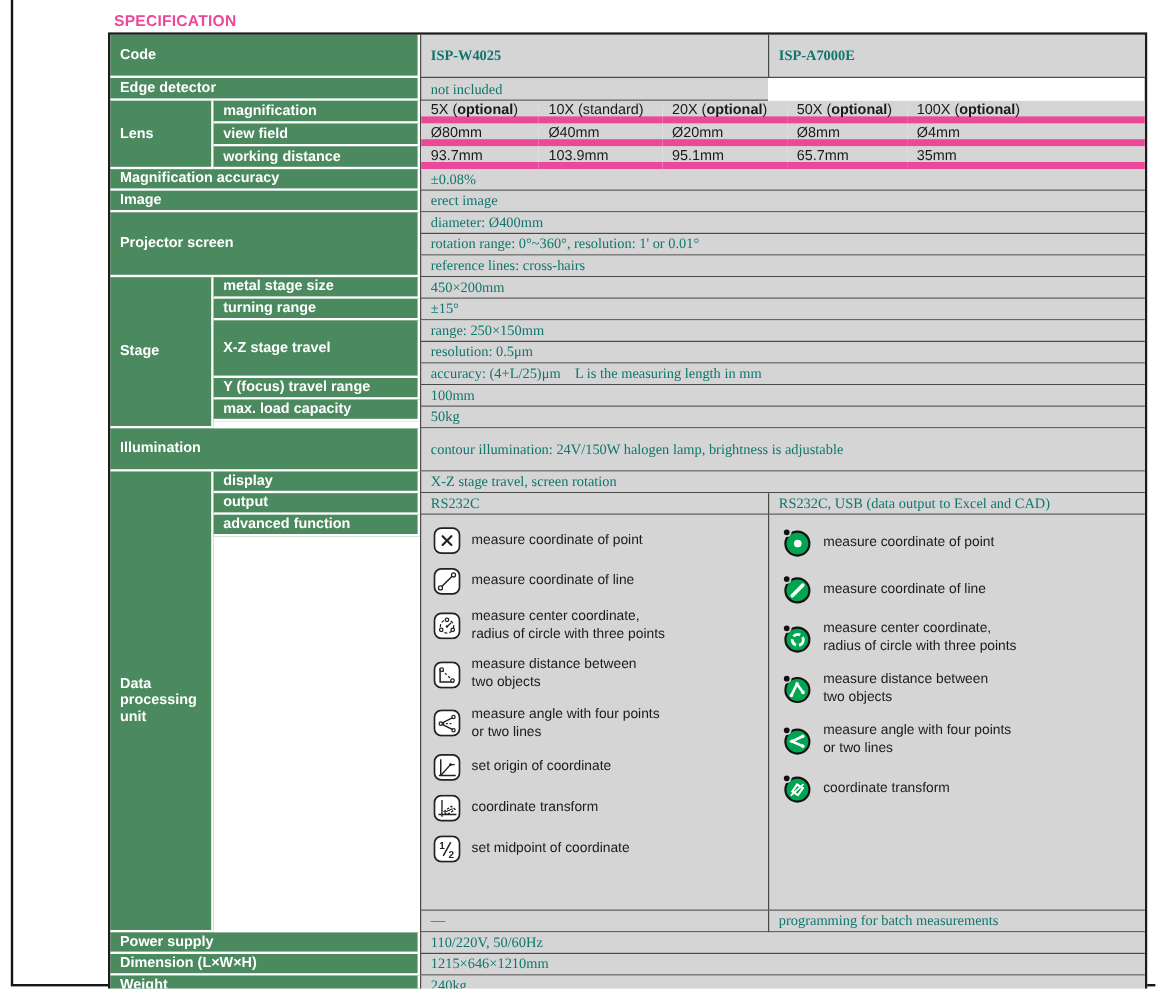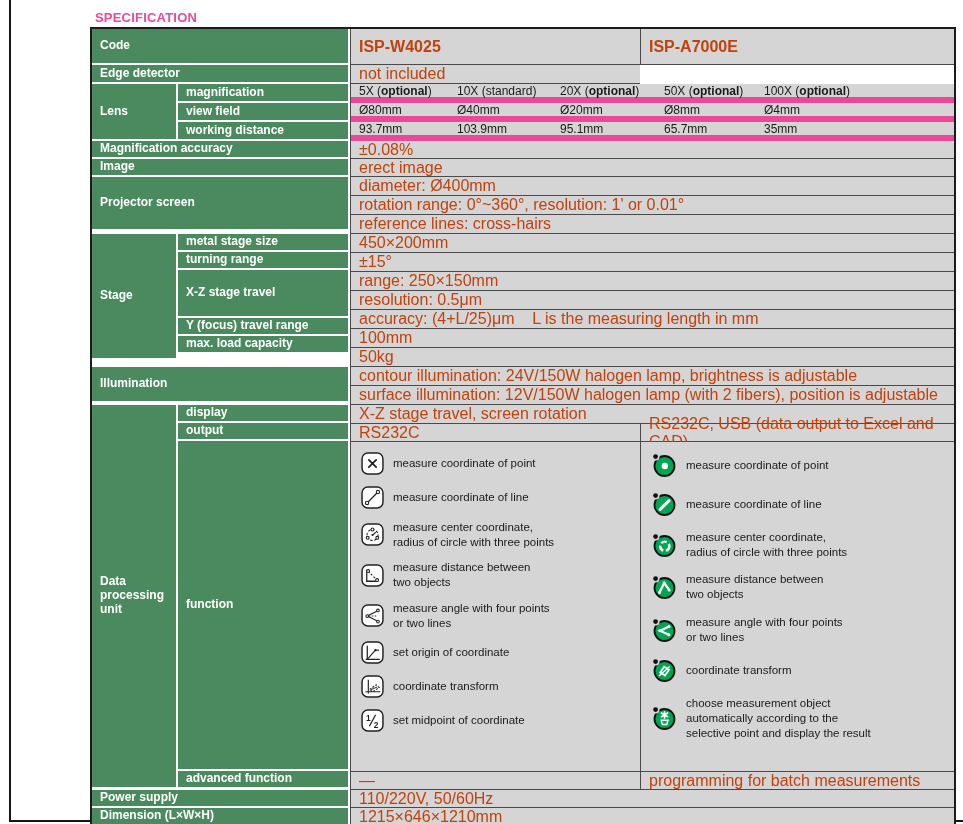--- a/index.html
+++ b/index.html
@@ -12,23 +12,23 @@
   .stack{display:flex;flex-direction:column;flex:1;min-width:0;justify-content:center;}
   .substack{display:flex;flex-direction:column;width:172px;flex-shrink:0;}
   
   .g{background:#4b8a5e;color:#fff;font-weight:bold;font-size:12px;line-height:1.15;
      display:flex;align-items:center;padding-left:8px;box-sizing:border-box;
      border-right:2px solid #fff;border-bottom:2px solid #fff;}
   .col-label{width:86px;flex-shrink:0;}
   .col-full{width:258px;flex-shrink:0;}
   .substack .g{width:100%;}
   
-  .v{background:#d5d5d5;color:#c2410c;font-size:16px;display:flex;align-items:center;
+  .v{background:#d5d5d5;color:#0f766e;font-size:12px;display:flex;align-items:center;
      padding-left:8px;box-sizing:border-box;border-left:1px solid #4a4a4a;border-bottom:1px solid #4a4a4a;
-     white-space:pre-wrap;min-width:0;}
+     white-space:pre-wrap;min-width:0;font-family:Liberation Serif, serif;}
   .vw{width:290px;flex-shrink:0;}
   .va{flex:1;min-width:0;}
   .b{font-weight:bold;}
   .h18{height:18px;} .h19{height:19px;} .h20{height:36px;}
   .bold{font-weight:bold;} .normal{font-weight:normal;}
   
   .lens-grid{flex:1;display:grid;grid-template-columns:98px 103px 104px 100px 1fr;border-left:1px solid #4a4a4a;min-width:0;}
   .lv{background:#d5d5d5;font-size:12px;display:flex;align-items:center;padding-left:8px;
       box-sizing:border-box;border-bottom:6px solid #ec4899;height:19px;white-space:pre;}
   
@@ -121,30 +121,28 @@
         <div class="v va h18">accuracy: (4+L/25)μm    L is the measuring length in mm</div>
         <div class="v va h18">100mm</div>
         <div class="v va h18">50kg</div>
       </div>
     </div>
 
     <div class="band">
       <div class="g col-full" style="height:36px">Illumination</div>
       <div class="stack">
         <div class="v va h18">contour illumination: 24V/150W halogen lamp, brightness is adjustable</div>
-        <div class="v va h18">surface illumination: 12V/150W halogen lamp (with 2 fibers), position is adjustable</div>
       </div>
     </div>
 
     <div class="band">
       <div class="g col-label" style="height:384px">Data processing unit</div>
       <div class="substack">
         <div class="g h18">display</div>
         <div class="g h18">output</div>
-        <div class="g" style="height:330px">function</div>
         <div class="g h18">advanced function</div>
       </div>
       <div class="stack">
         <div class="v va h18">X-Z stage travel, screen rotation</div>
         <div class="band h18">
           <div class="v vw h18">RS232C</div>
           <div class="v va h18">RS232C, USB (data output to Excel and CAD)</div>
         </div>
 
         <div class="band" style="height:330px">
@@ -290,32 +288,20 @@
             <div class="fn-item">
               <svg width="26" height="26" viewBox="0 0 26 26">
                   <circle cx="13.5" cy="14" r="10" fill="#00a551" stroke="#111" stroke-width="1.8"></circle>
                   <circle cx="4.6" cy="4.6" r="4" fill="#d5d5d5"></circle>
                   <circle cx="4.6" cy="4.6" r="2.4" fill="#111"></circle>
                   <path d="M9.2 15.6 L13.2 9.8 L18 12.8 L14 18.6 Z" fill="none" stroke="#fff" stroke-width="1.8"></path>
                   <line x1="8" y1="19" x2="18.6" y2="9.4" stroke="#fff" stroke-width="1.4"></line>
                 </svg>
               <span class="fn-lbl">coordinate transform</span>
             </div>
-            <div class="fn-item">
-              <svg width="26" height="26" viewBox="0 0 26 26">
-                  <circle cx="13.5" cy="14" r="10" fill="#00a551" stroke="#111" stroke-width="1.8"></circle>
-                  <circle cx="4.6" cy="4.6" r="4" fill="#d5d5d5"></circle>
-                  <circle cx="4.6" cy="4.6" r="2.4" fill="#111"></circle>
-                  <path d="M13.5 6.8 V13 M10.4 8 L16.6 11.8 M16.6 8 L10.4 11.8" stroke="#fff" stroke-width="1.7" stroke-linecap="round"></path>
-                  <path d="M10.2 15.2 H17 L15.8 19.4 H11.4 Z" fill="none" stroke="#fff" stroke-width="1.5"></path>
-                </svg>
-              <span class="fn-lbl">choose measurement object
-automatically according to the
-selective point and display the result</span>
-            </div>
           </div>
         </div>
 
         <div class="band h18">
           <div class="v vw h18">—</div>
           <div class="v va h18">programming for batch measurements</div>
         </div>
       </div>
     </div>
 

